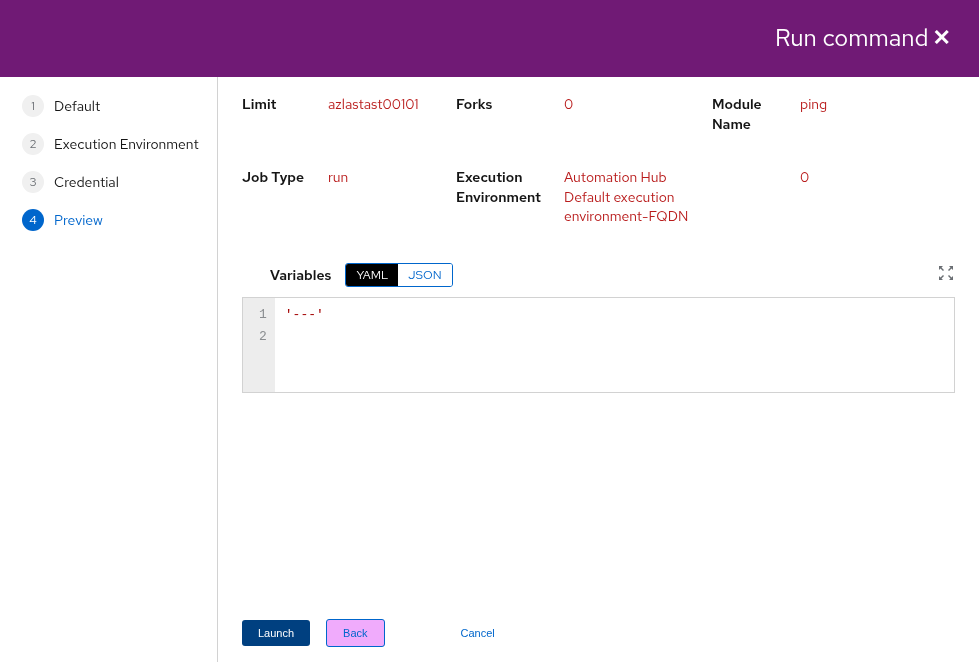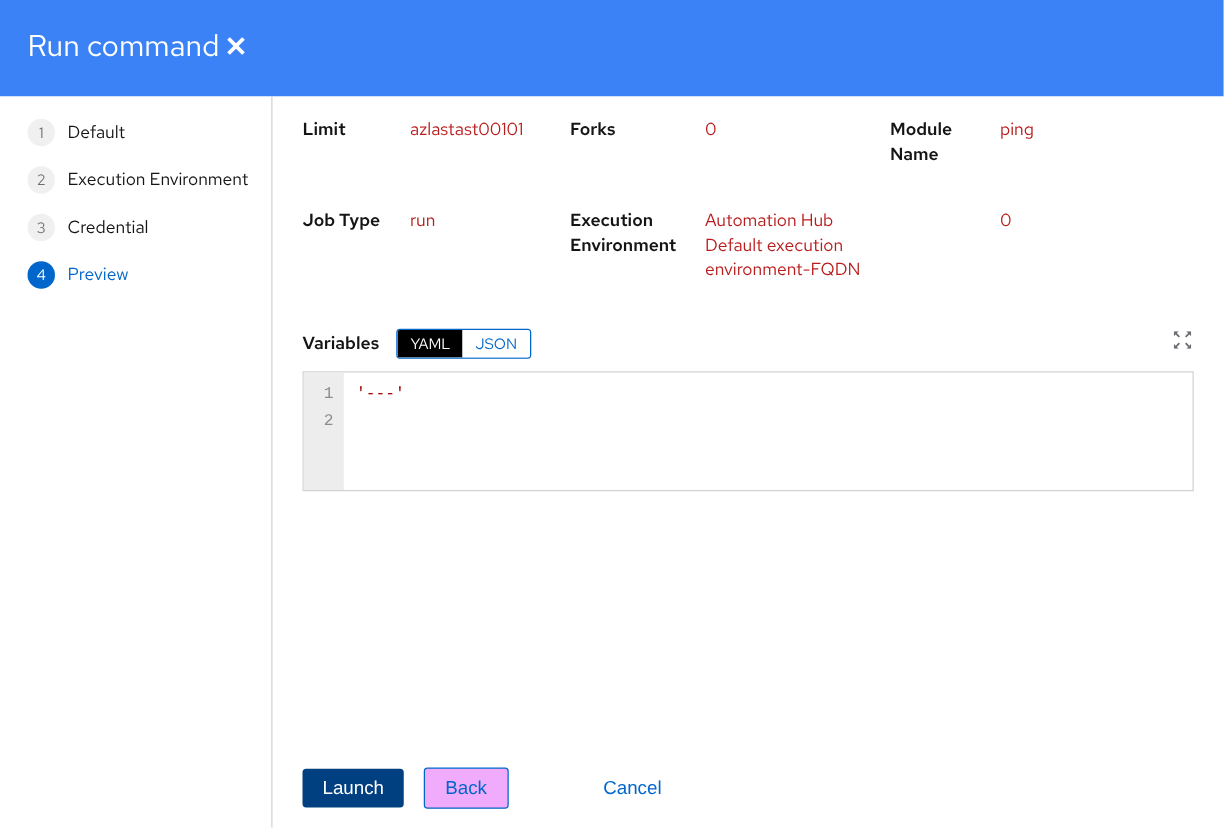--- a/index.html
+++ b/index.html
@@ -7,25 +7,25 @@
     margin: 0;
     font-family: "Red Hat Text", "Helvetica Neue", Arial, sans-serif;
     font-size: 14px;
     color: #151515;
     background: #fff;
     width: 979px;
     height: 662px;
     overflow: hidden;
   }
   .modal-header {
-    background: #3b82f6;
+    background: #701a75;
     color: #fff;
     padding: 22px 24px 24px 22px;
     display: flex;
-    justify-content: flex-start;
+    justify-content: flex-end;
     align-items: center;
   }
   .modal-title {
     font-size: 24px;
     font-weight: 400;
   }
   .close-btn {
     font-size: 22px;
     font-weight: bold;
     cursor: pointer;
@@ -82,21 +82,21 @@
     row-gap: 34px;
   }
   .sg-label { font-weight: 600; color: #151515; line-height: 1.4; }
   .sg-value { color: #b91c1c; line-height: 1.4; }
   .variables-row {
     margin-top: 36px;
     display: flex;
     align-items: center;
     gap: 14px;
   }
-  .var-label { font-weight: 600; }
+  .var-label { font-weight: 600; margin-left: 28px; }
   .toggle-group {
     display: inline-flex;
     border: 1px solid #06c;
     border-radius: 3px;
     overflow: hidden;
     font-size: 12px;
   }
   .toggle-btn {
     padding: 3px 10px;
     cursor: pointer;
@@ -136,21 +136,21 @@
     white-space: pre;
   }
   .footer {
     padding: 14px 24px 18px 24px;
     display: flex;
     align-items: center;
     gap: 16px;
   }
   .btn {
     padding: 7px 16px;
-    font-size: 15px;
+    font-size: 11px;
     border-radius: 3px;
     cursor: pointer;
     border: none;
   }
   .btn-primary { background: #004080; color: #fff; }
   .btn-secondary { background: #f0abfc; color: #06c; border: 1px solid #06c; }
   .btn-link { background: none; color: #06c; padding: 7px 10px; margin-left: 50px; }
 </style>
 </head>
 <body>

